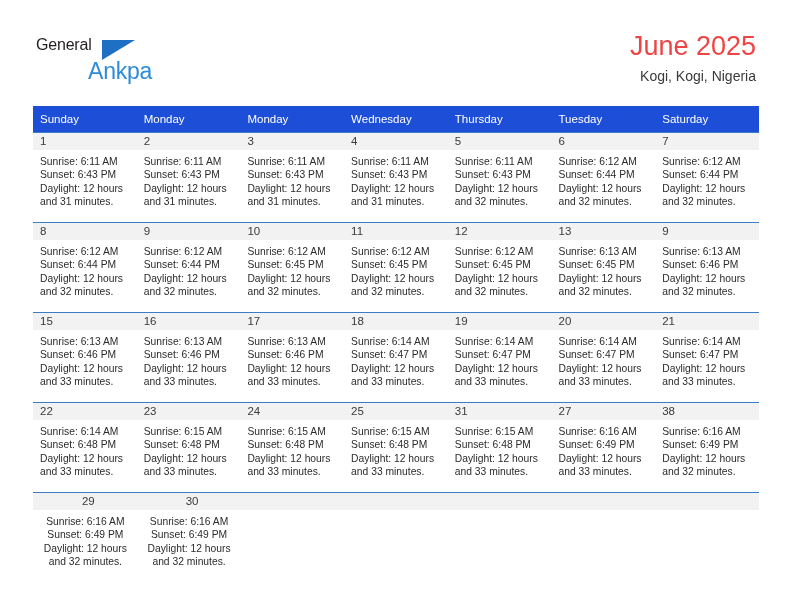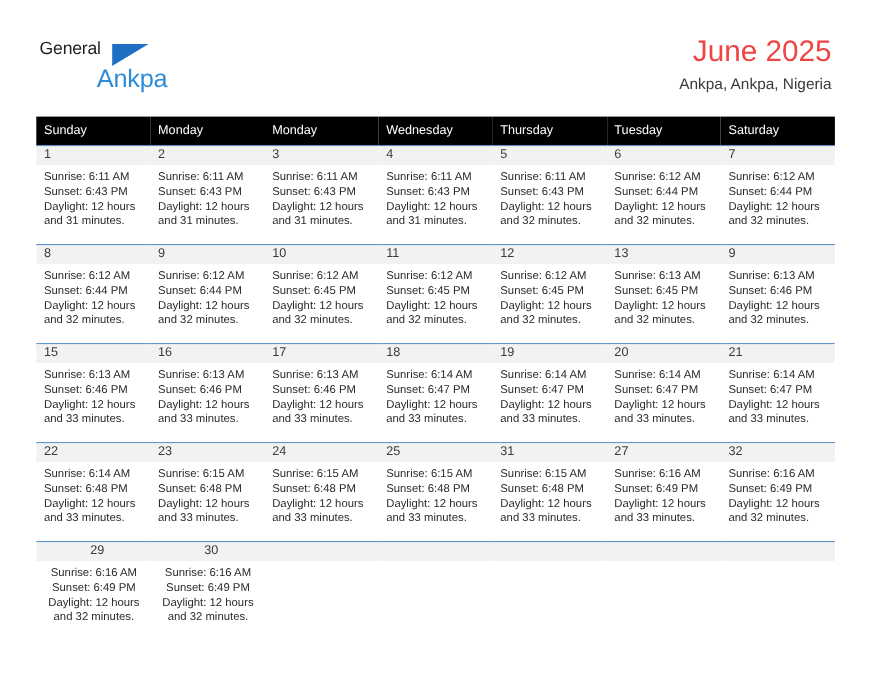--- a/index.html
+++ b/index.html
@@ -87,21 +87,21 @@
   
   .calendar {
     position: absolute;
     left: 33px;
     top: 106px;
     width: 726px;
     border-collapse: collapse;
     table-layout: fixed;
   }
   .calendar th {
-    background: #000000;
+    background: #1d4ed8;
     color: #ffffff;
     font-size: 11.5px;
     font-weight: normal;
     text-align: left;
     padding: 4px 0 5px 7px;
     height: 17px;
     vertical-align: middle;
   }
   .calendar td {
     width: 103.7px;
@@ -155,21 +155,21 @@
   <div class="header">
 
     <div class="logo">
       <span class="logo-general">General</span>
       <span class="logo-triangle"></span>
       <span class="logo-blue">Ankpa</span>
     </div>
 
     <div class="title-block">
       <div class="cal-title">June 2025</div>
-      <div class="cal-subtitle">Ankpa, Ankpa, Nigeria</div>
+      <div class="cal-subtitle">Kogi, Kogi, Nigeria</div>
     </div>
 
   </div>
 
   <table class="calendar">
     <thead>
       <tr>
         <th>Sunday</th>
         <th>Monday</th>
         <th>Monday</th>
@@ -483,21 +483,21 @@
             <div class="details">
               <div>Sunrise: 6:16 AM</div>
               <div>Sunset: 6:49 PM</div>
               <div>Daylight: 12 hours</div>
               <div>and 33 minutes.</div>
             </div>
           </div>
         </td>
         <td>
           <div class="cell">
-            <div class="daynum">32</div>
+            <div class="daynum">38</div>
             <div class="details">
               <div>Sunrise: 6:16 AM</div>
               <div>Sunset: 6:49 PM</div>
               <div>Daylight: 12 hours</div>
               <div>and 32 minutes.</div>
             </div>
           </div>
         </td>
       </tr>
 

